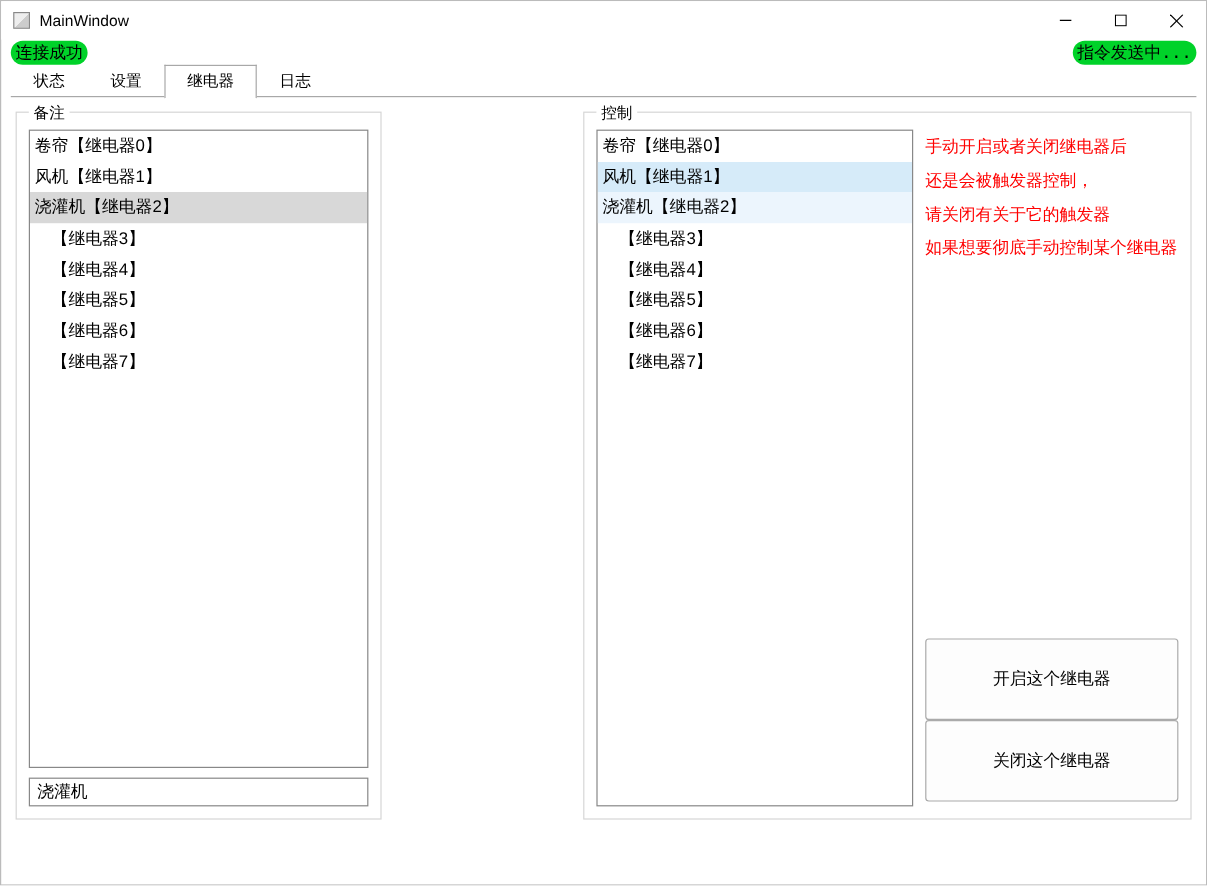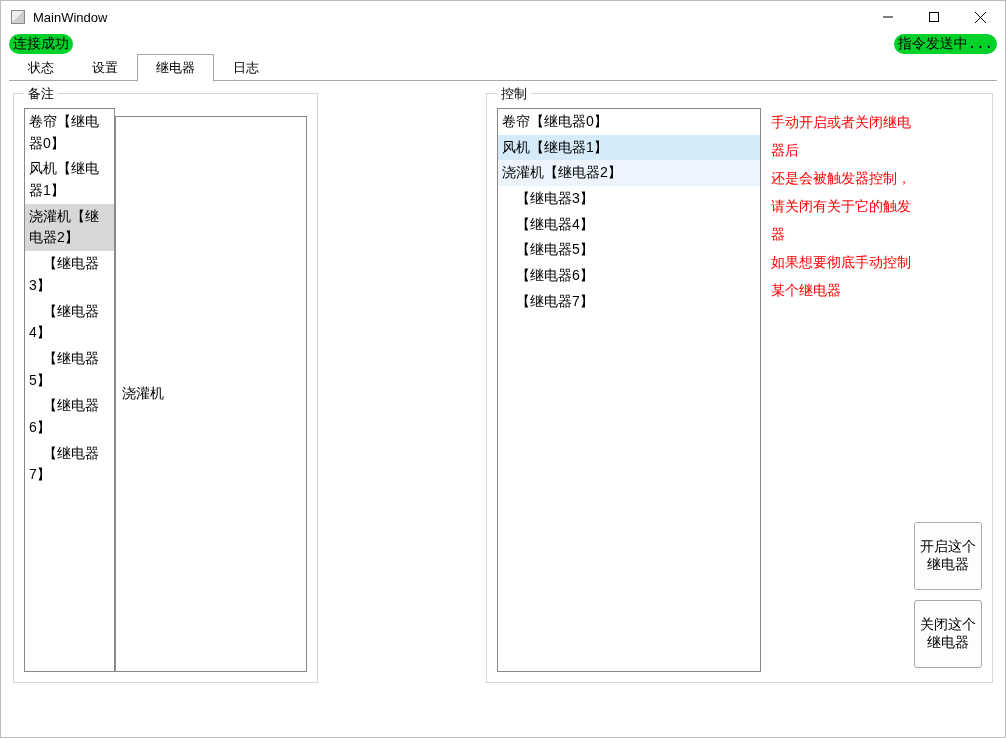--- a/index.html
+++ b/index.html
@@ -115,21 +115,21 @@
       top: -9px;
       left: 10px;
       background: #ffffff;
       padding: 0 4px;
       font-size: 13px;
     }
     .gb-left {
       width: 305px;
       height: 590px;
       display: flex;
-      flex-direction: row;
+      flex-direction: column;
     }
     .gb-right {
       flex: 1;
       height: 590px;
       display: flex;
     }
     .gap-filler { width: 136px; }
     .listbox {
       flex: 1;
       border: 1px solid #888;
@@ -174,32 +174,31 @@
     }
     .right-inner {
       display: flex;
       width: 100%;
       gap: 10px;
     }
     .right-list-wrap { width: 264px; display: flex; flex-direction: column; }
     .right-side {
       flex: 1;
       display: flex;
-      flex-direction: row;
+      flex-direction: column;
     }
     .red-text {
       color: #ff0000;
       font-size: 14px;
       line-height: 2;
     }
     .big-buttons {
       margin-top: auto;
       display: flex;
       flex-direction: column;
-      gap: 10px;
       padding-bottom: 4px;
     }
     .big-btn {
       border: 1px solid #aaa;
       background: #fdfdfd;
       height: 68px;
       font-size: 14px;
       cursor: pointer;
       border-radius: 3px;
       font-family: inherit;

